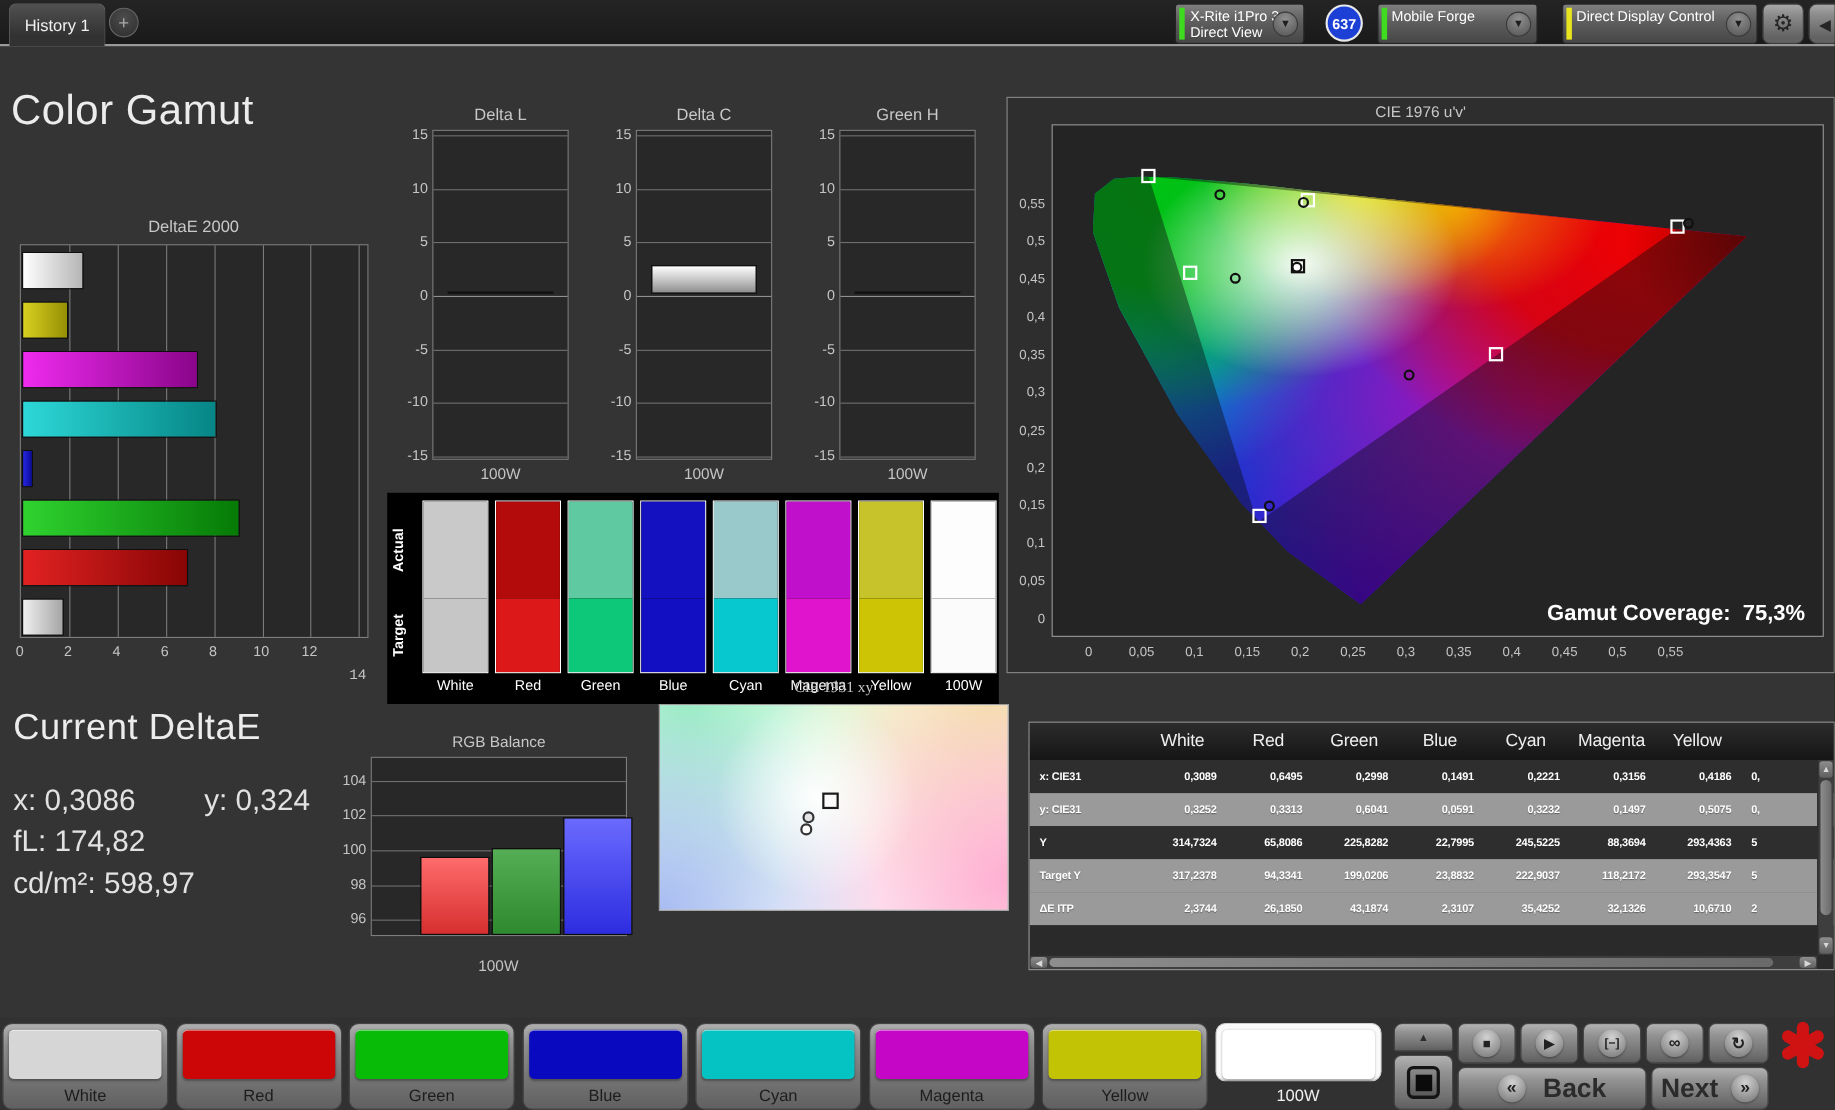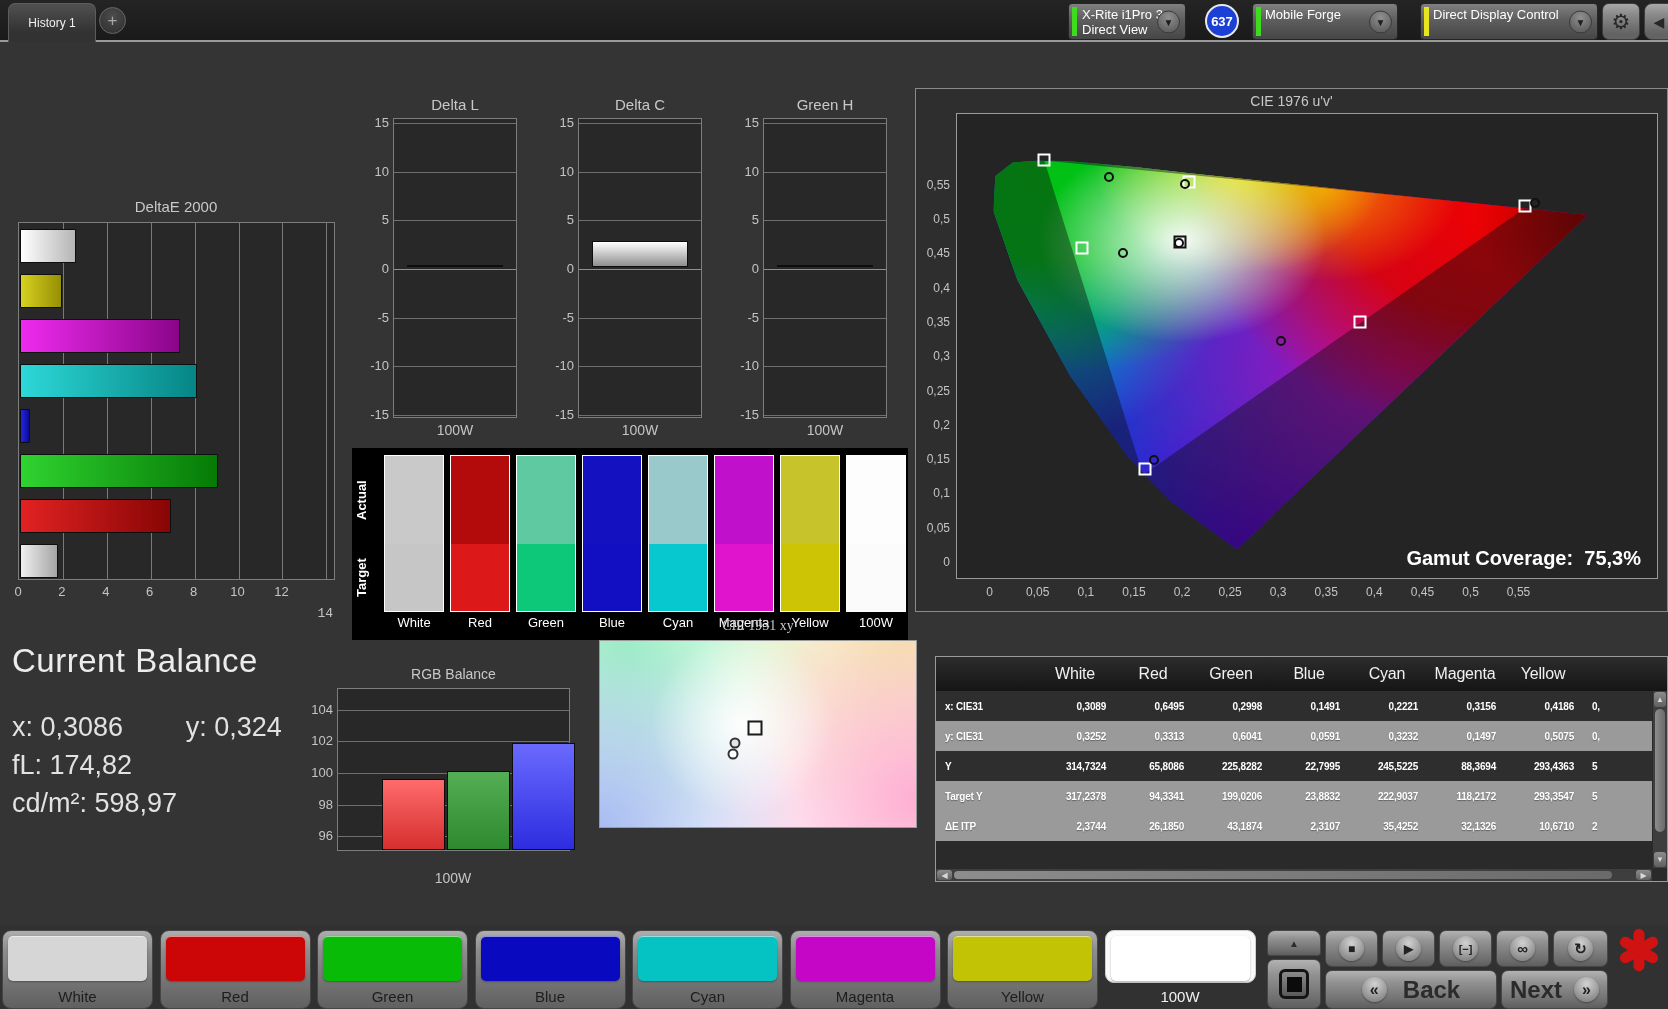--- a/index.html
+++ b/index.html
@@ -1,21 +1,21 @@
 <!DOCTYPE html>
 <html><head>
 <meta charset="utf-8">
 <style>
 * { margin:0; padding:0; box-sizing:border-box; }
 body { background:#222; font-family:"Liberation Sans",sans-serif; }
 #app { position:relative; width:1668px; height:1009px; background:#343434; overflow:hidden; }
 
 
 .topbar { position:absolute; left:0; top:0; width:1668px; height:42px; background:linear-gradient(#242424,#1a1a1a); border-bottom:2px solid #9a9a9a; }
-.tab { position:absolute; left:8px; top:3px; width:88px; height:39px; background:linear-gradient(#505050,#323232 75%); border:1px solid #5c5c5c; border-bottom:none; border-radius:7px 7px 0 0; color:#f0f0f0; font-size:12px; display:flex; align-items:center; justify-content:center; }
+.tab { position:absolute; left:8px; top:3px; width:88px; height:39px; background:linear-gradient(#505050,#323232 75%); border:1px solid #5c5c5c; border-bottom:none; border-radius:7px 7px 0 0; color:#f0f0f0; font-size:15px; display:flex; align-items:center; justify-content:center; }
 .addtab { position:absolute; left:99px; top:7px; width:27px; height:27px; border-radius:50%; background:radial-gradient(circle at 50% 32%,#4c4c4c,#2d2d2d); border:1px solid #686868; color:#a8a8a8; font-size:17px; display:flex; align-items:center; justify-content:center; }
 .dd { position:absolute; top:3px; height:37px; background:linear-gradient(#808080,#5e5e5e 45%,#464646); border:1px solid #252525; border-radius:4px; color:#fff; }
 .dd .cbar { position:absolute; left:3px; top:3px; bottom:3px; width:5px; }
 .dd .ddtxt { position:absolute; left:12px; top:3px; font-size:13px; line-height:15px; white-space:nowrap; }
 .dd .arr { position:absolute; right:5px; top:50%; transform:translateY(-50%); width:23px; height:23px; border-radius:50%; background:radial-gradient(circle at 50% 28%,#909090,#535353); border:1px solid #3a3a3a; color:#1e1e1e; font-size:10px; display:flex; align-items:center; justify-content:center; }
 .badge { position:absolute; left:1205px; top:4px; width:34px; height:34px; border-radius:50%; background:#1c3fd6; border:2px solid #e8e8e8; color:#fff; font-size:13px; font-weight:bold; display:flex; align-items:center; justify-content:center; }
 .sqbtn { position:absolute; top:3px; height:37px; background:linear-gradient(#a8a8a8,#8a8a8a 30%,#636363 85%); border:1px solid #3e3e3e; border-radius:7px; color:#262626; display:flex; align-items:center; justify-content:center; }
 
 
 .bigtitle { position:absolute; color:#ececec; font-size:38px; font-weight:300; letter-spacing:0.5px; }
@@ -134,20 +134,21 @@
     </div>
 
     <div class="sqbtn" style="left:1602px;width:38px;font-size:21px;">
         <span>⚙</span>
       </div>
     <div class="sqbtn" style="left:1644px;width:30px;border-radius:8px 0 0 8px;font-size:14px;">
         <span>◀</span>
       </div>
   </div>
 
+  <div class="bigtitle" style="left:10px;top:80px;">Color Gamut</div>
 
   <div style="position:absolute;left:15px;top:198px;width:322px;height:404px;">
     <div class="ctitle" style="left:0;top:0;width:322px;">DeltaE 2000</div>
     <div class="cplot" id="de-plot" style="left:3px;top:24px;width:317px;height:358px;">
         <div class="vline" style="left: 43.9024px;"></div>
         <div class="vline" style="left: 87.8049px;"></div>
         <div class="vline" style="left: 131.707px;"></div>
         <div class="vline" style="left: 175.61px;"></div>
         <div class="vline" style="left: 219.512px;"></div>
         <div class="vline" style="left: 263.415px;"></div>
@@ -389,21 +390,21 @@
         <div class="tick" style="left: 362.151px; top: 496px; font-size: 12px;">0,3</div>
         <div class="tick" style="left: 410.233px; top: 496px; font-size: 12px;">0,35</div>
         <div class="tick" style="left: 458.315px; top: 496px; font-size: 12px;">0,4</div>
         <div class="tick" style="left: 506.397px; top: 496px; font-size: 12px;">0,45</div>
         <div class="tick" style="left: 554.479px; top: 496px; font-size: 12px;">0,5</div>
         <div class="tick" style="left: 602.562px; top: 496px; font-size: 12px;">0,55</div>
       </div>
   </div>
 
   <div>
-    <div class="bigtitle" style="left:12px;top:642px;font-size:33px;">Current Balance</div>
+    <div class="bigtitle" style="left:12px;top:642px;font-size:33px;">Current DeltaE</div>
     <div class="crline" style="left:12px;top:712px;">
       <span>x:</span> <span>0,3086</span>
       <span style="margin-left:55px;">y:</span> <span>0,324</span>
     </div>
     <div class="crline" style="left:12px;top:750px;">
       <span>fL:</span> <span>174,82</span>
     </div>
     <div class="crline" style="left:12px;top:788px;">
       <span>cd/m²:</span> <span>598,97</span>
     </div>

